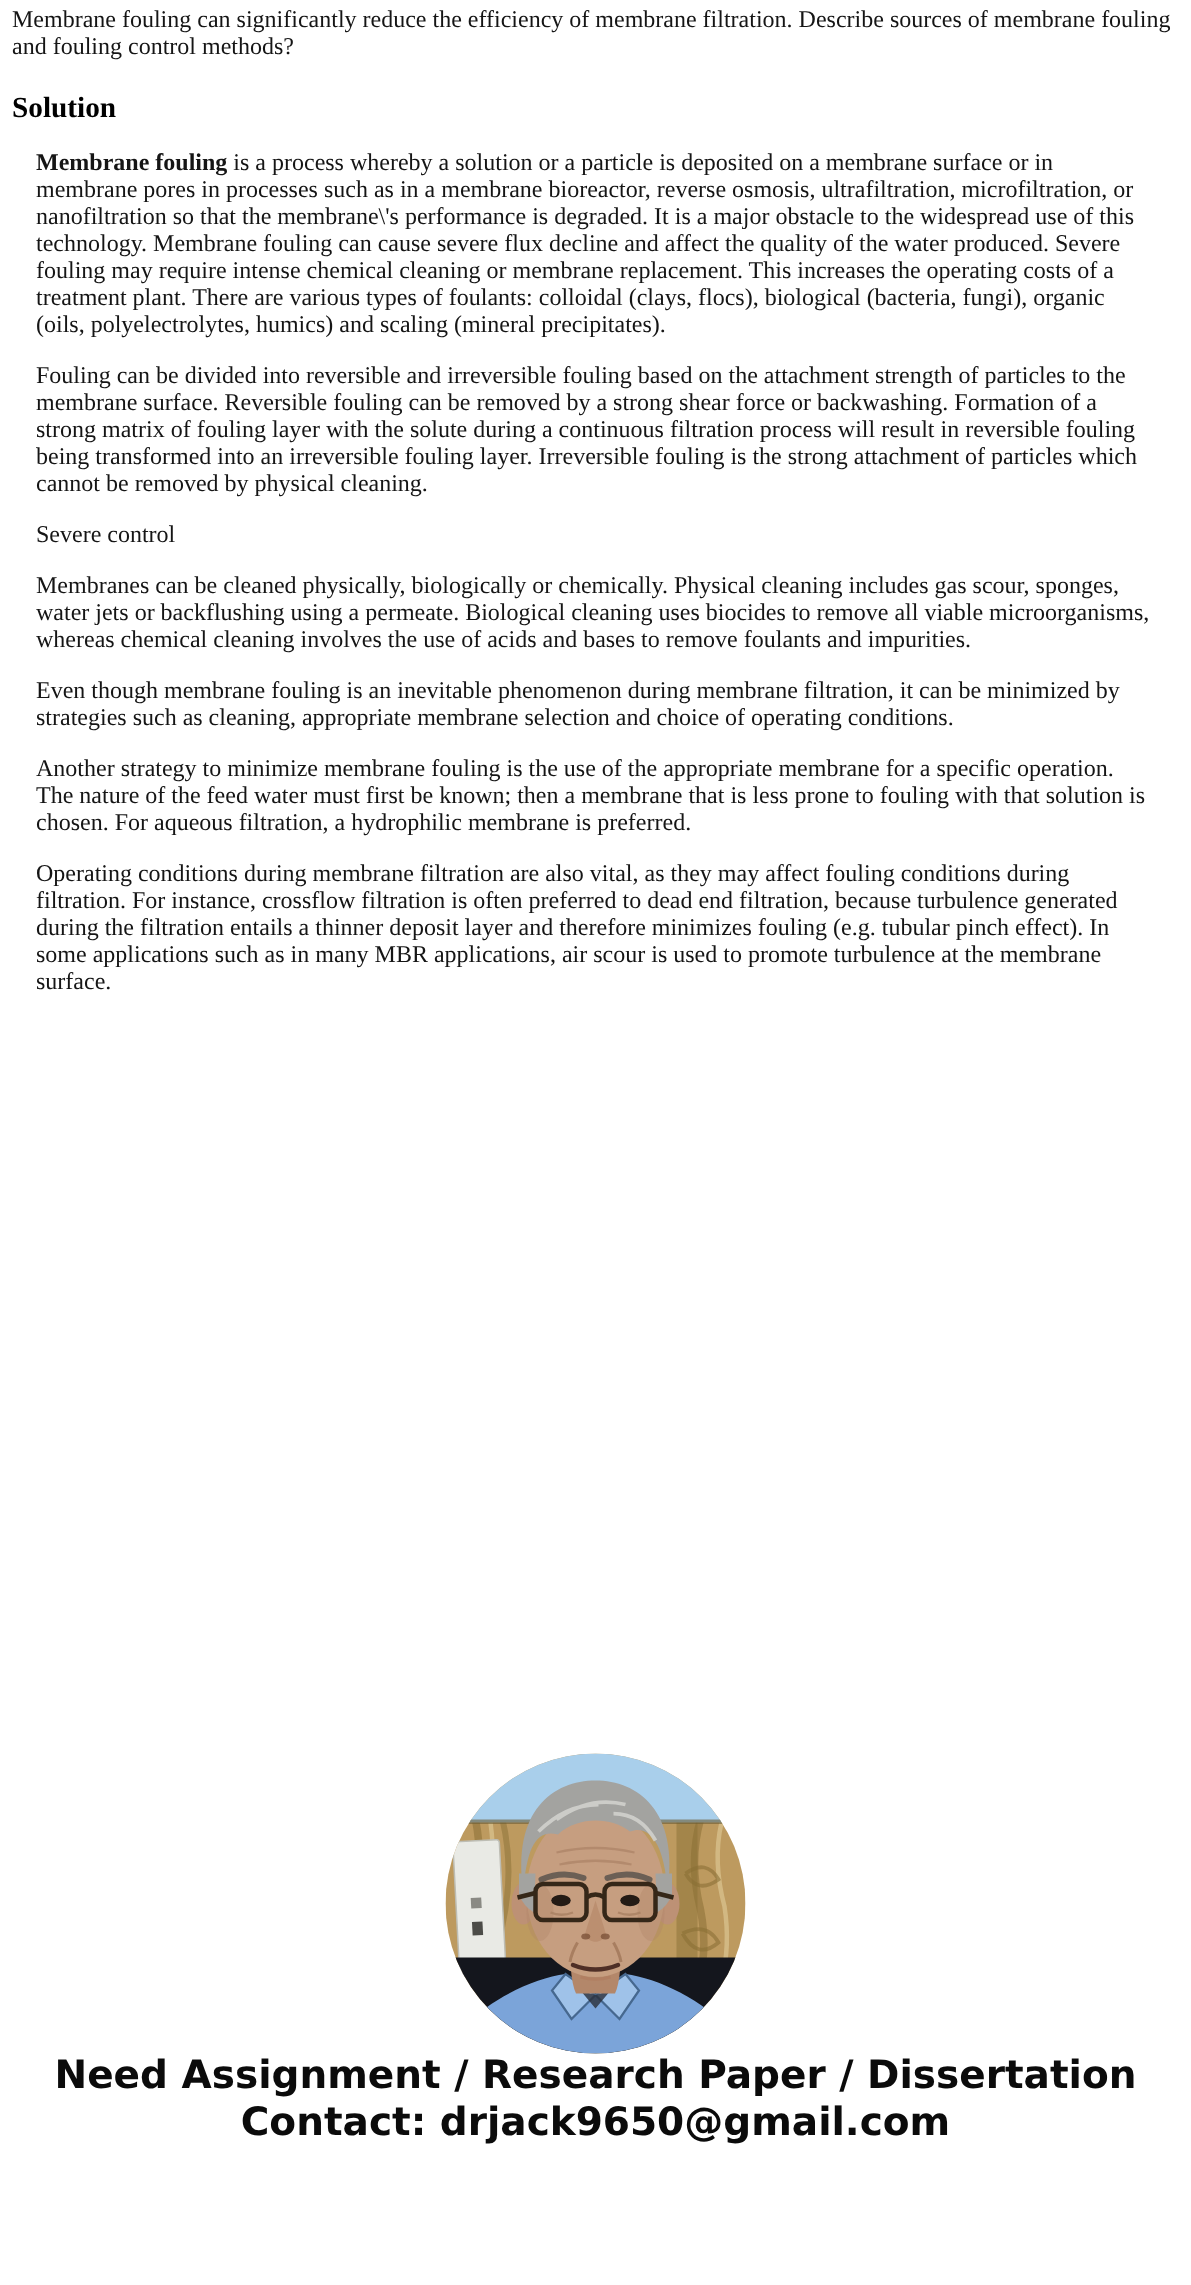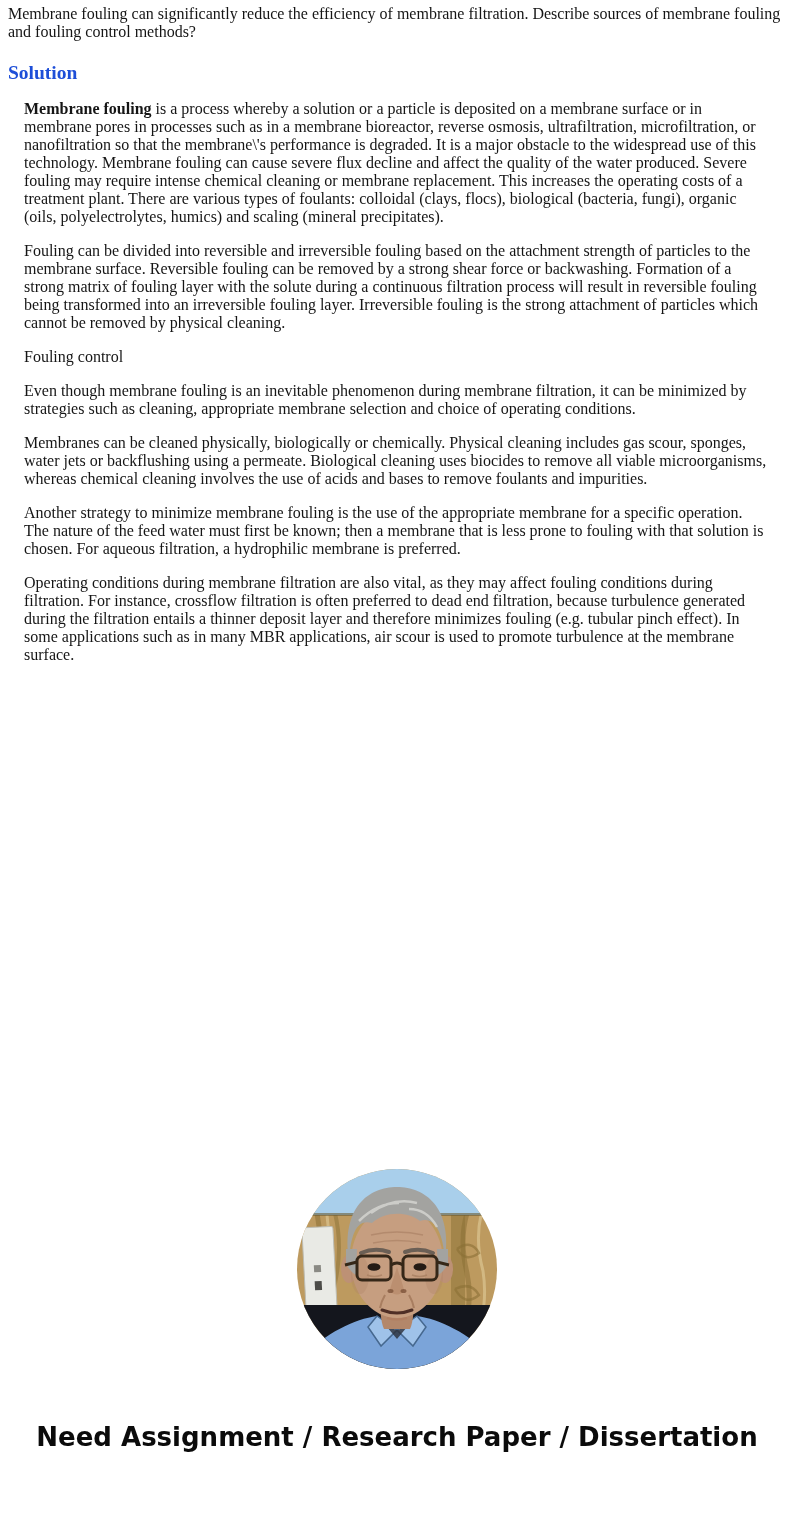--- a/index.html
+++ b/index.html
@@ -14,31 +14,30 @@
     font-size: 16px;
     line-height: 18px;
   }
   .doc p { margin: 16px 16px; }
   p.question { margin: 0 0 16px 0; }
   h3.solution-heading {
     font-size: 19.5px;
     line-height: 23px;
     font-weight: bold;
     margin: 20px 0 16px 0;
-    color: #1d4ed8;
+    color: #000000;
   }
   .spacer { height: 489px; }
   .avatar-wrap {
     width: 200px;
     height: 200px;
     margin: 0 auto;
   }
   .avatar-wrap svg { display: block; }
   .footer {
-    margin-top: 53px;
     text-align: center;
     font-family: "DejaVu Sans", sans-serif;
     font-weight: bold;
     font-size: 26px;
     line-height: 31px;
     color: #0b0b0b;
   }
 </style>
 </head>
 <body>
@@ -46,25 +45,25 @@
 <div class="doc">
 
   <p class="question">Membrane fouling can significantly reduce the efficiency of membrane filtration. Describe sources of membrane fouling and fouling control methods?</p>
 
   <h3 class="solution-heading">Solution</h3>
 
   <p><strong>Membrane fouling</strong><span> is a process whereby a solution or a particle is deposited on a membrane surface or in membrane pores in processes such as in a membrane bioreactor, reverse osmosis, ultrafiltration, microfiltration, or nanofiltration so that the membrane\'s performance is degraded. It is a major obstacle to the widespread use of this technology. Membrane fouling can cause severe flux decline and affect the quality of the water produced. Severe fouling may require intense chemical cleaning or membrane replacement. This increases the operating costs of a treatment plant. There are various types of foulants: colloidal (clays, flocs), biological (bacteria, fungi), organic (oils, polyelectrolytes, humics) and scaling (mineral precipitates).</span></p>
 
   <p>Fouling can be divided into reversible and irreversible fouling based on the attachment strength of particles to the membrane surface. Reversible fouling can be removed by a strong shear force or backwashing. Formation of a strong matrix of fouling layer with the solute during a continuous filtration process will result in reversible fouling being transformed into an irreversible fouling layer. Irreversible fouling is the strong attachment of particles which cannot be removed by physical cleaning.</p>
 
-  <p>Fouling control</p>
+  <p>Severe control</p>
+
+  <p>Membranes can be cleaned physically, biologically or chemically. Physical cleaning includes gas scour, sponges, water jets or backflushing using a permeate. Biological cleaning uses biocides to remove all viable microorganisms, whereas chemical cleaning involves the use of acids and bases to remove foulants and impurities.</p>
 
   <p>Even though membrane fouling is an inevitable phenomenon during membrane filtration, it can be minimized by strategies such as cleaning, appropriate membrane selection and choice of operating conditions.</p>
-
-  <p>Membranes can be cleaned physically, biologically or chemically. Physical cleaning includes gas scour, sponges, water jets or backflushing using a permeate. Biological cleaning uses biocides to remove all viable microorganisms, whereas chemical cleaning involves the use of acids and bases to remove foulants and impurities.</p>
 
   <p>Another strategy to minimize membrane fouling is the use of the appropriate membrane for a specific operation. The nature of the feed water must first be known; then a membrane that is less prone to fouling with that solution is chosen. For aqueous filtration, a hydrophilic membrane is preferred.</p>
 
   <p>Operating conditions during membrane filtration are also vital, as they may affect fouling conditions during filtration. For instance, crossflow filtration is often preferred to dead end filtration, because turbulence generated during the filtration entails a thinner deposit layer and therefore minimizes fouling (e.g. tubular pinch effect). In some applications such as in many MBR applications, air scour is used to promote turbulence at the membrane surface.</p>
 
   <div class="spacer"></div>
 
   <div class="avatar-wrap">
     <svg viewBox="0 0 200 200" width="200" height="200" role="img">
       <defs>
@@ -136,15 +135,16 @@
         <path d="M88,126 Q84,133 83,139 M112,126 Q116,133 117,139" fill="none" stroke="#a07658" stroke-width="2" opacity="0.8"></path>
 
         <path d="M85,141 Q100,147 115,141" fill="none" stroke-width="3" stroke-linecap="round" stroke="#4f2f26"></path>
         <path d="M90,149 Q100,152 110,149" fill="none" stroke="#b07d60" stroke-width="2" opacity="0.8"></path>
       </g>
     </svg>
   </div>
 
   <div class="footer">
     <div>Need Assignment / Research Paper / Dissertation</div>
+    <div>Contact: drjack9650@gmail.com</div>
   </div>
 
 </div>
 
 </body></html>

